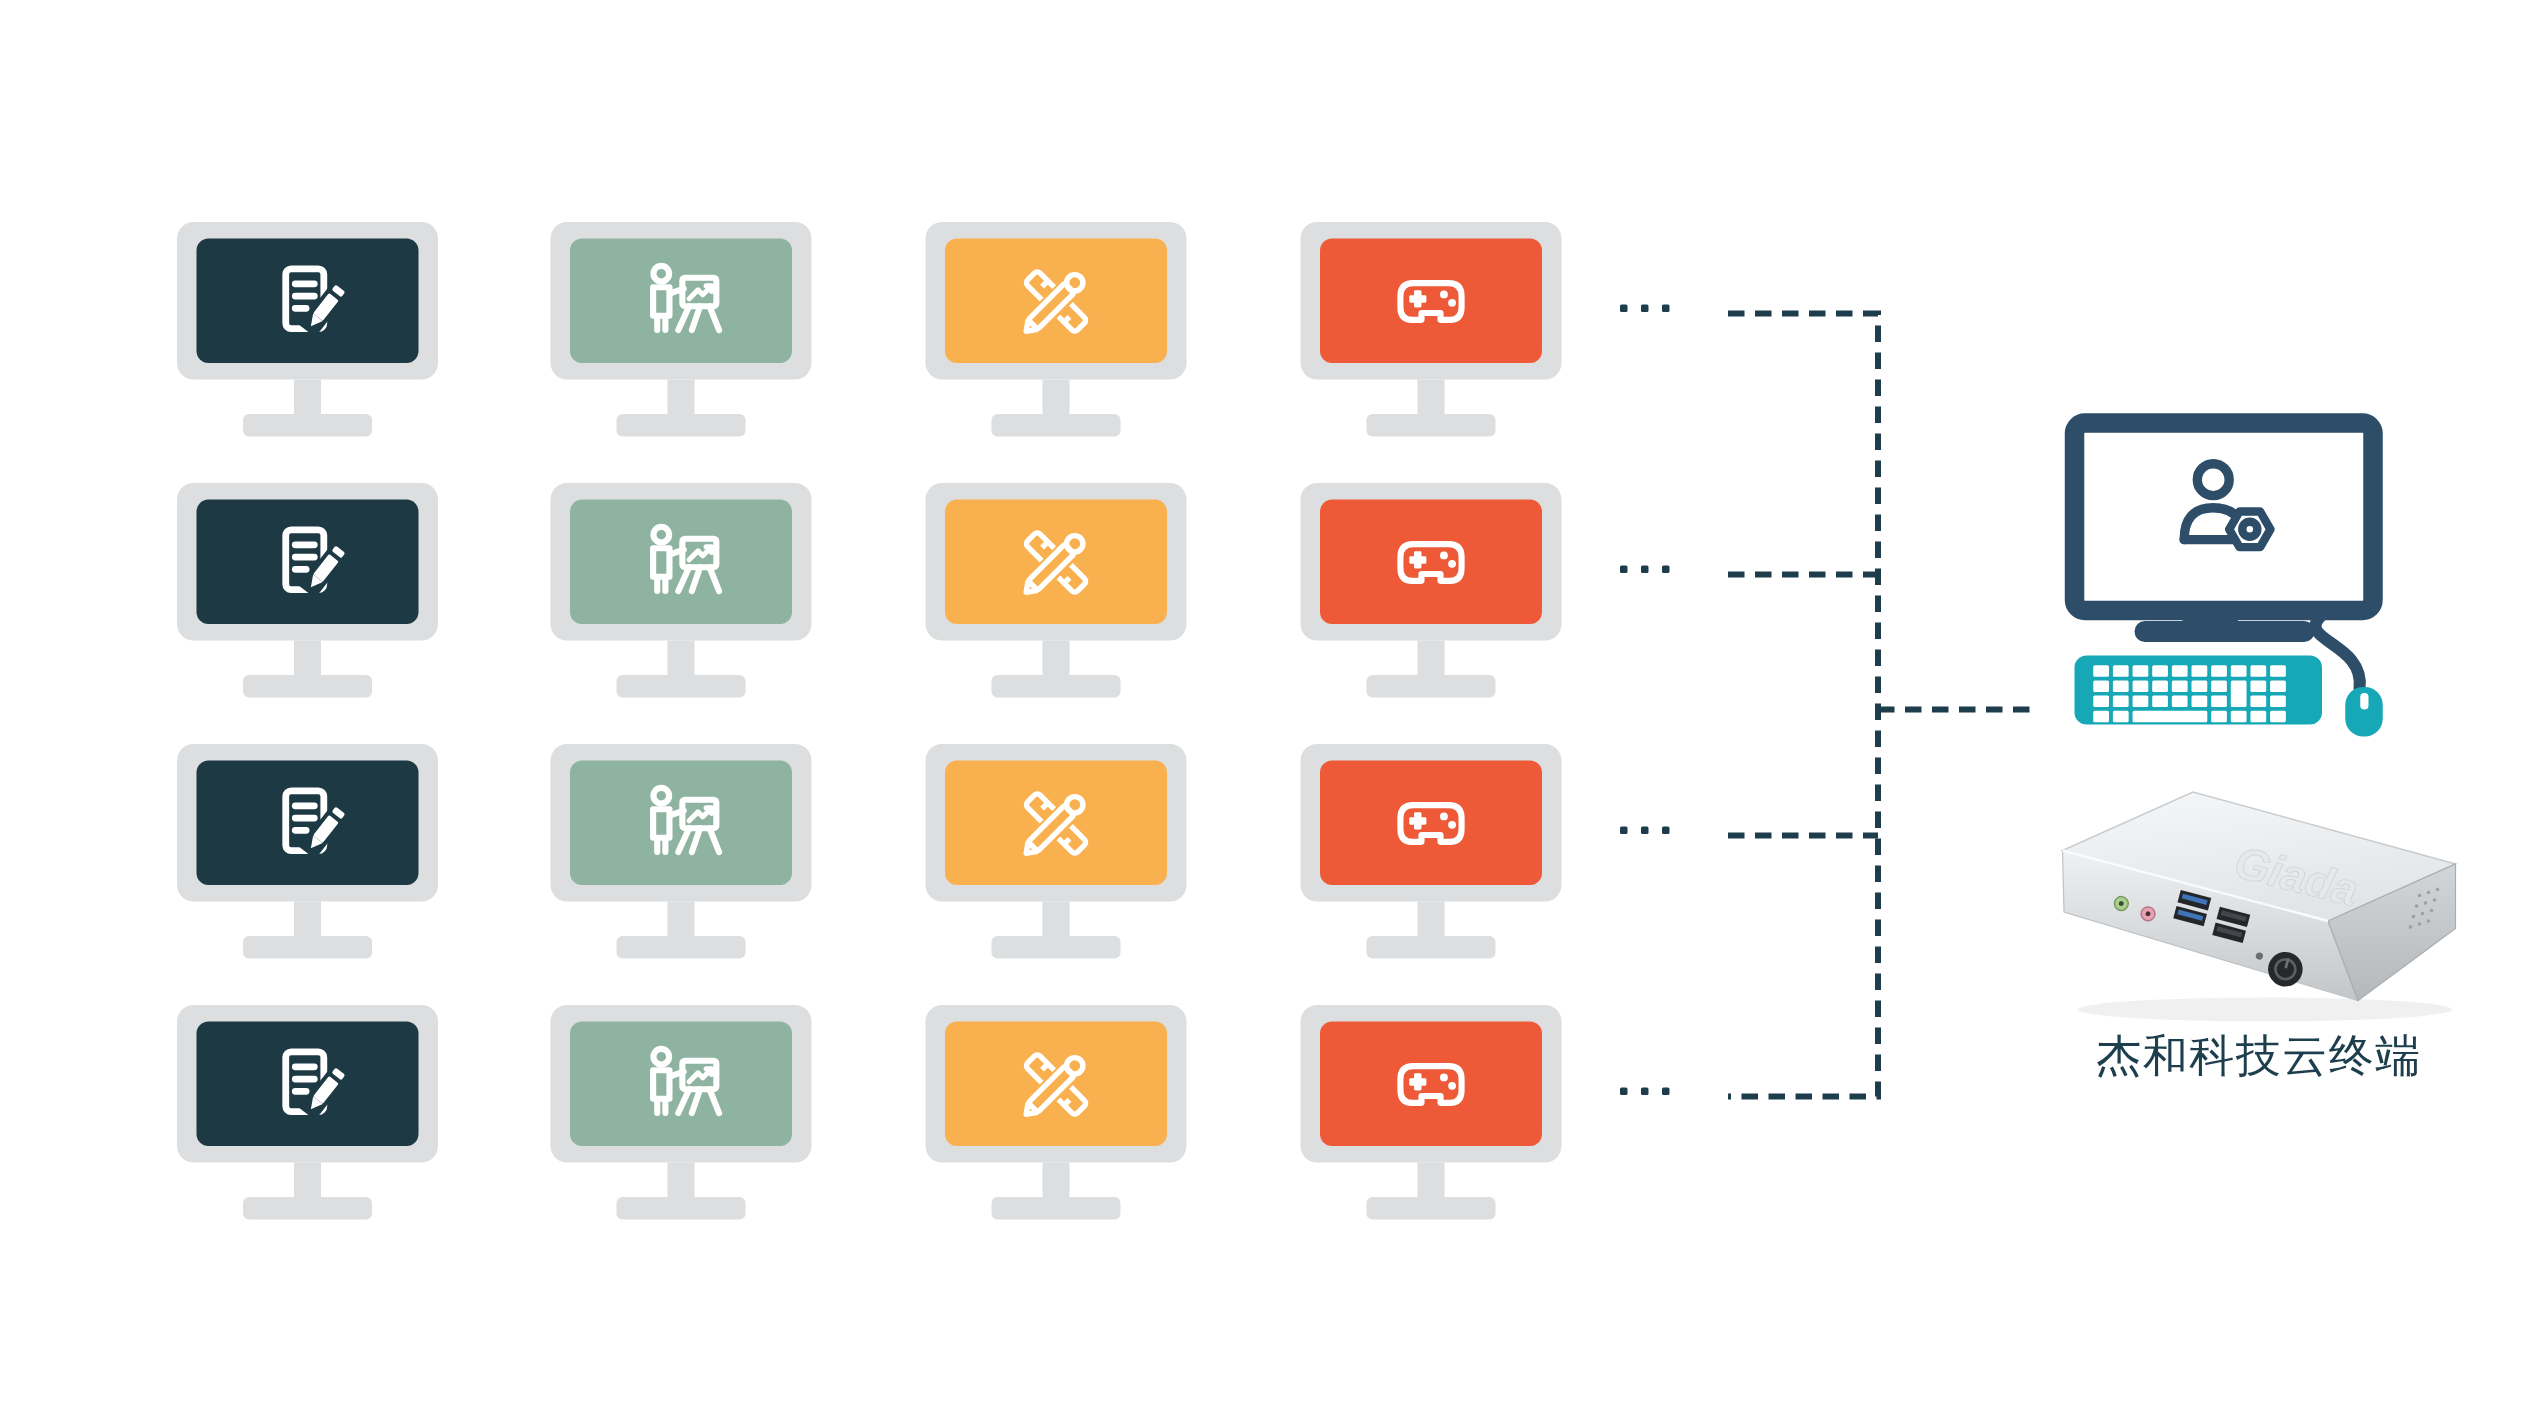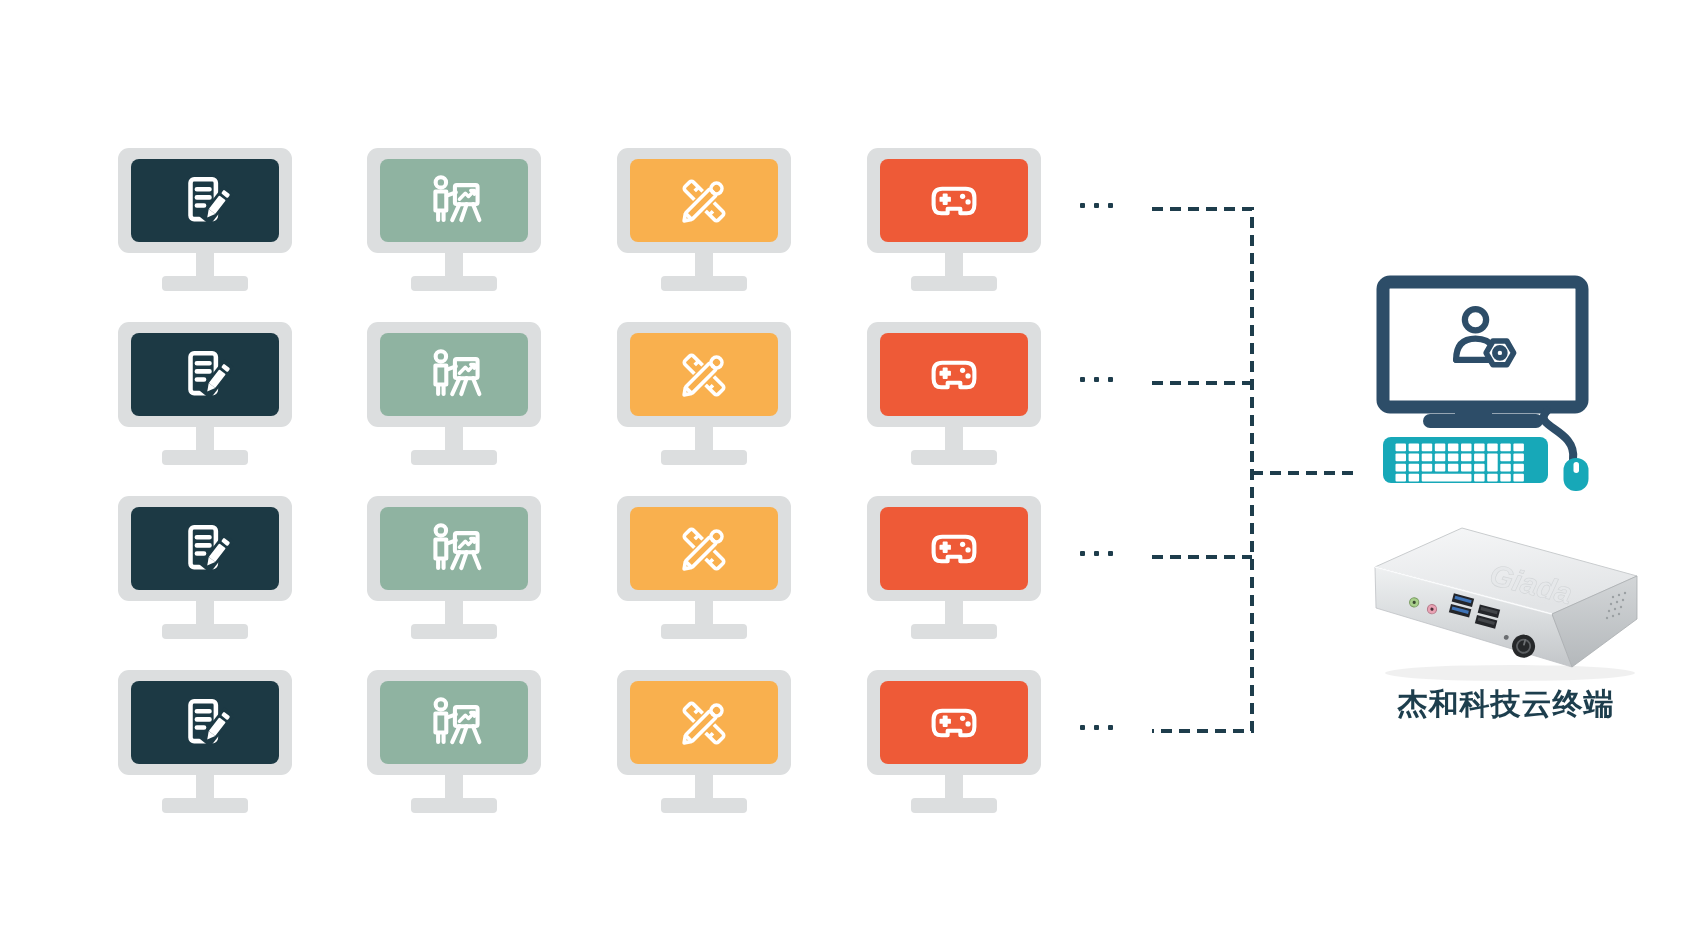--- a/index.html
+++ b/index.html
@@ -19,21 +19,21 @@
   .dots{position:absolute;display:flex;gap:9px;}
   .dot{width:5px;height:5px;background:var(--dash);border-radius:1px;display:block;}
   
   #connectors{position:absolute;left:0;top:0;pointer-events:none;}
   #connectors path{stroke:var(--dash);stroke-width:4;fill:none;stroke-dasharray:11 7;}
   
   #host-computer{position:absolute;left:1375px;top:275px;}
   #mini-pc{position:absolute;left:1370px;top:520px;}
   #host-label{
     position:absolute;left:1375px;top:684px;width:262px;text-align:center;
-    font-size:30px;font-weight:bold;color:var(--label);letter-spacing:1px;white-space:nowrap;
+    font-size:30px;font-weight:normal;color:var(--label);letter-spacing:1px;white-space:nowrap;
   }
   .hidden-defs{position:absolute;width:0;height:0;overflow:hidden;}
 </style>
 </head>
 <body>
 
 <svg class="hidden-defs" aria-hidden="true">
   <defs>
     <symbol id="sym-edit-document" viewBox="0 0 64 64">
       <rect x="16" y="8" width="28" height="44" rx="4" fill="none" stroke="#fff" stroke-width="5"></rect>

